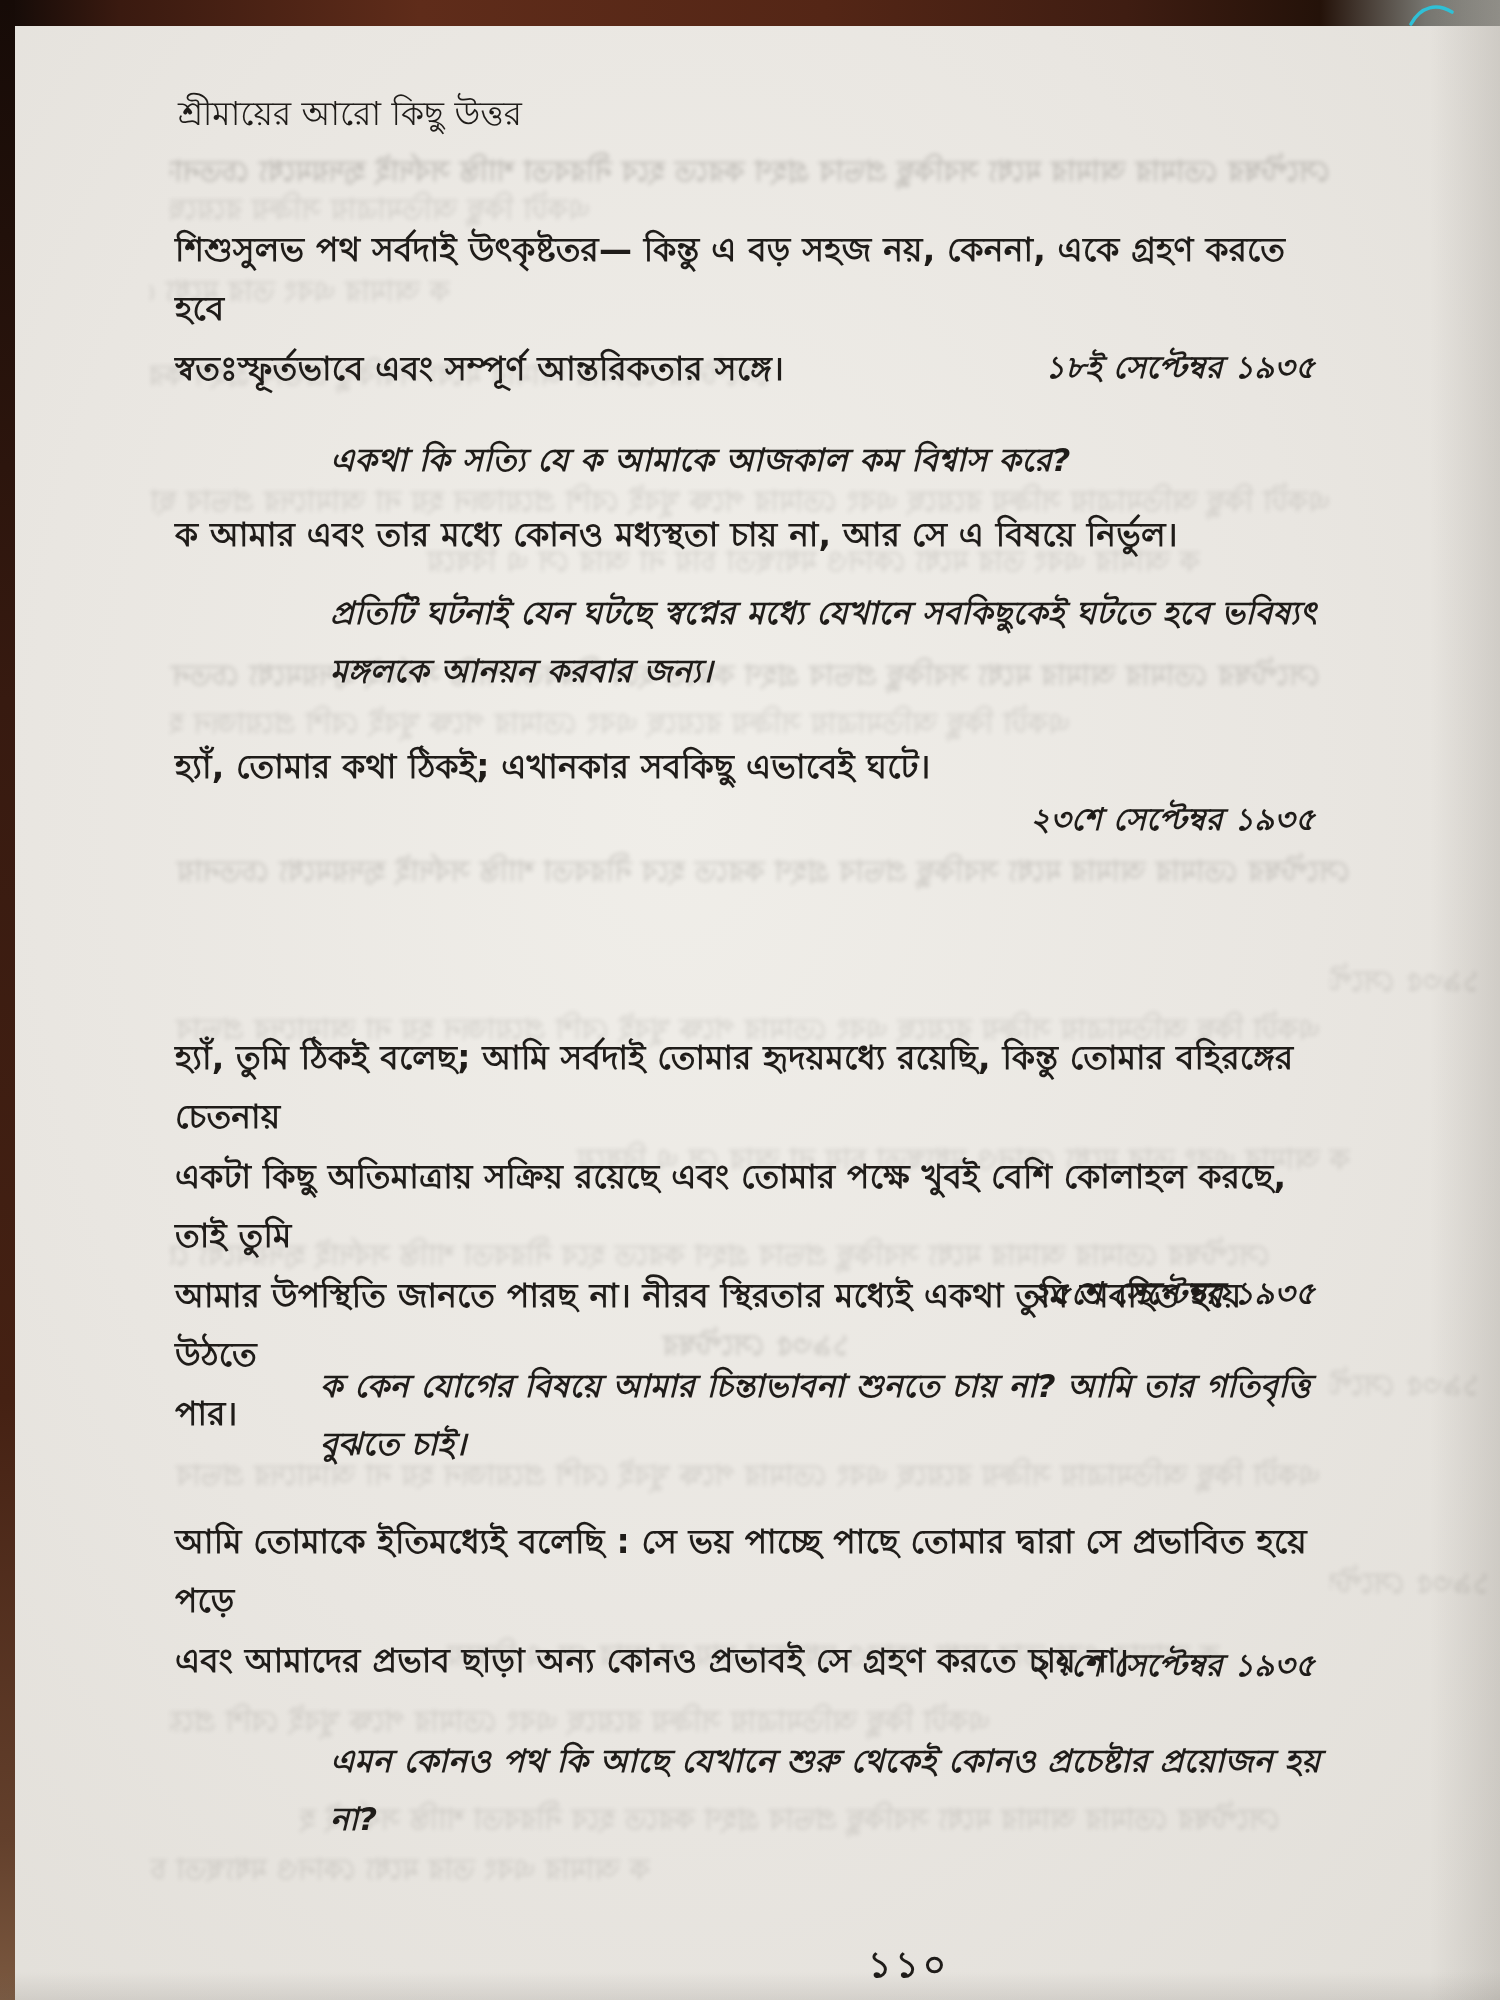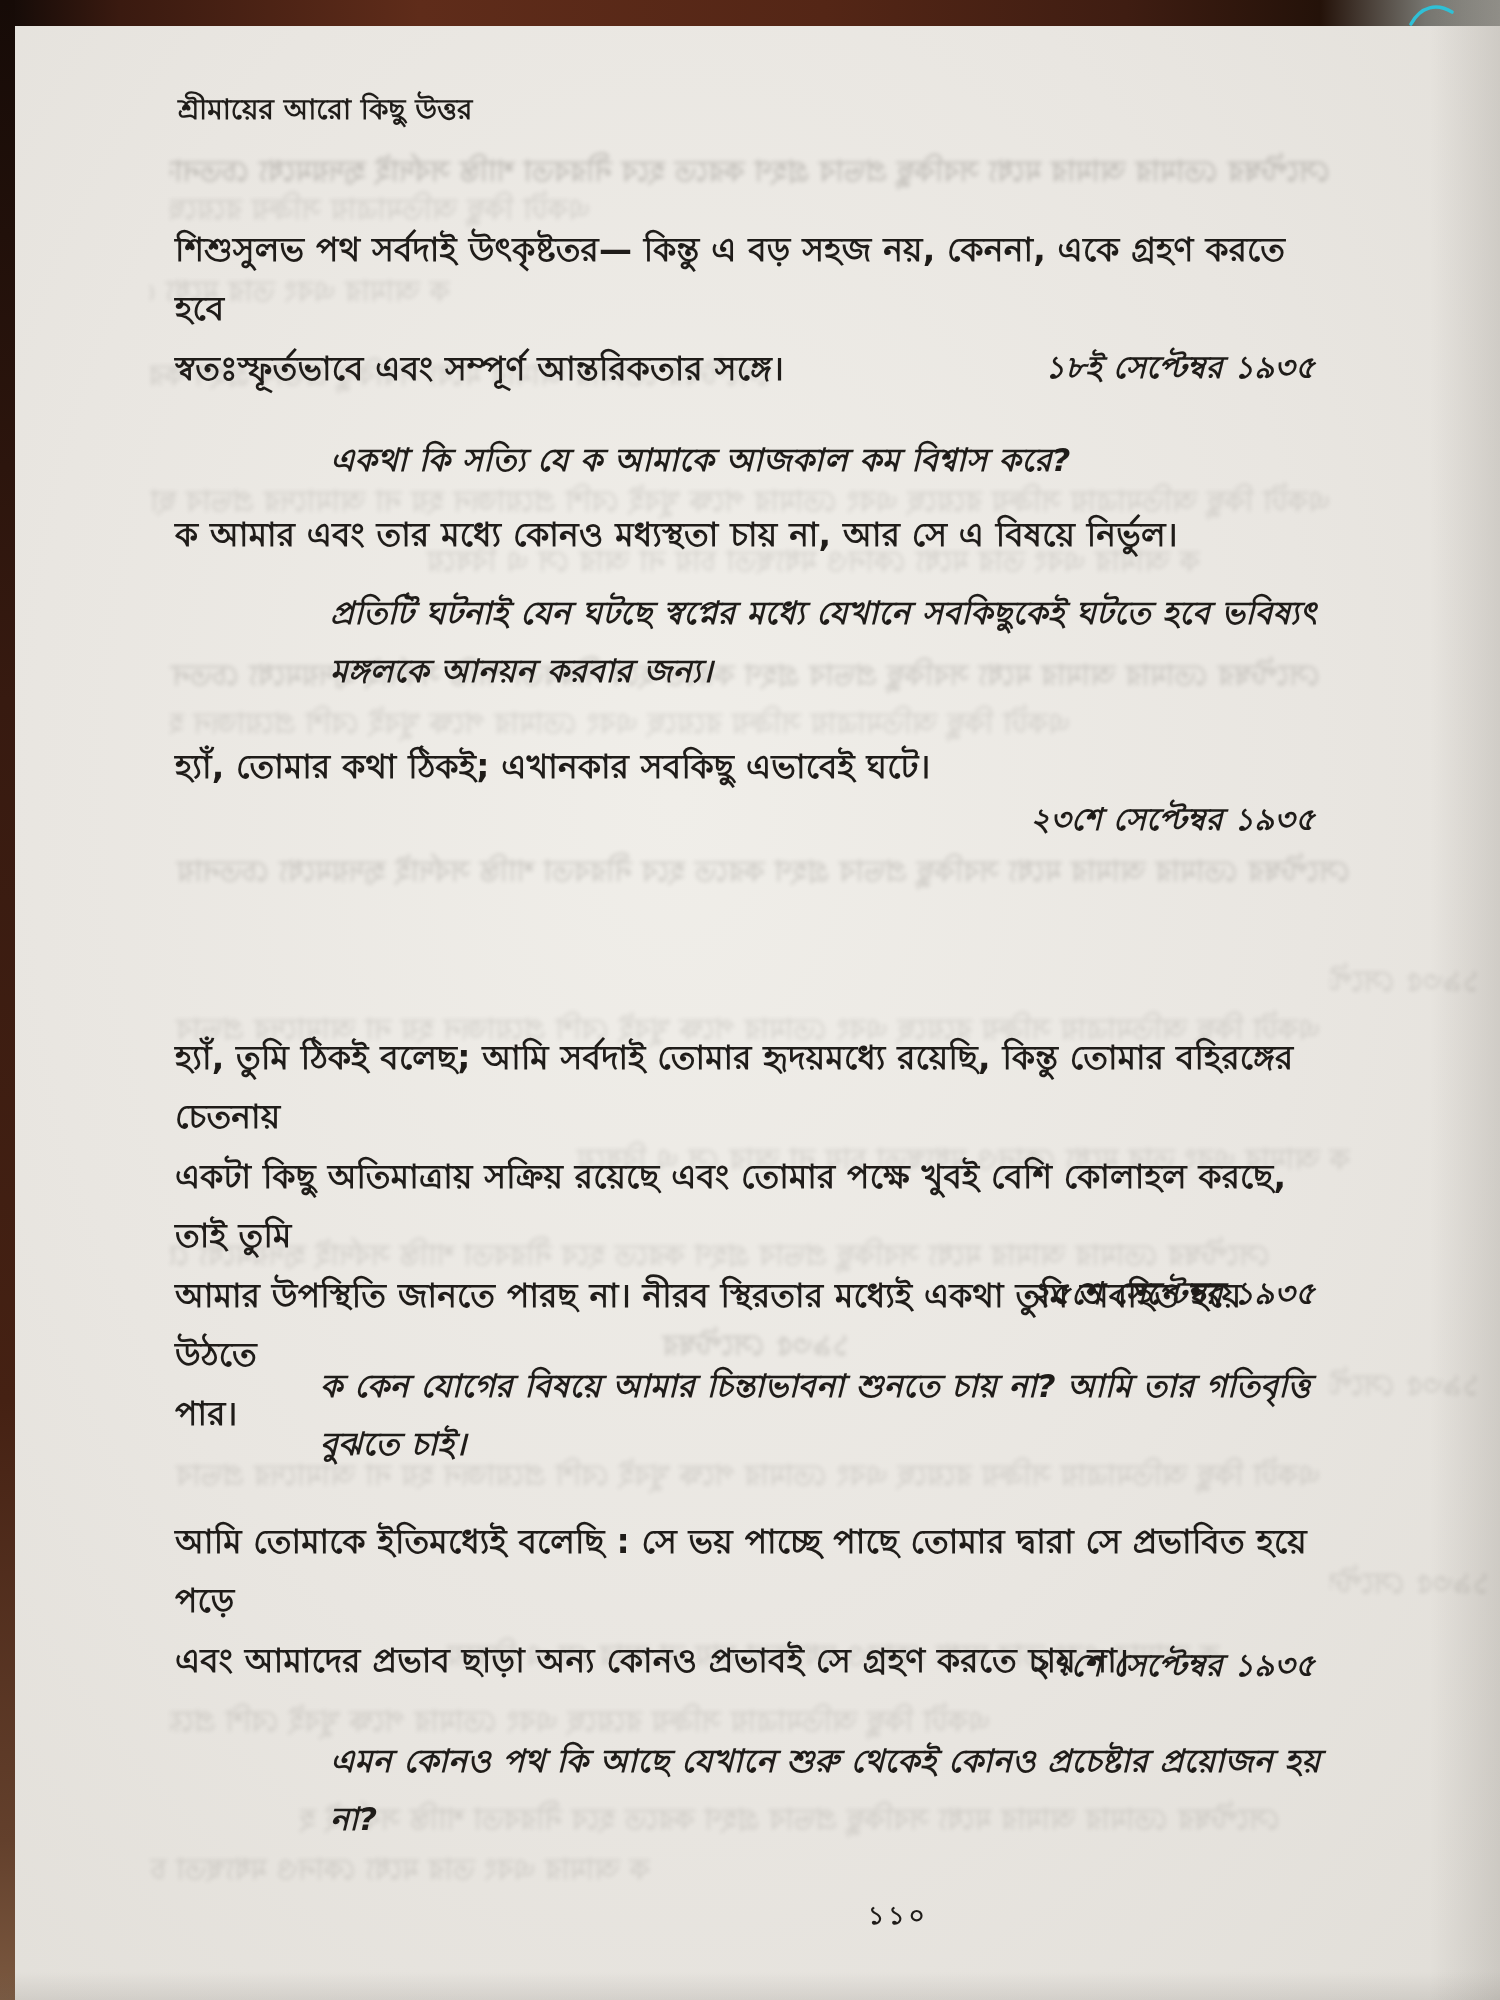--- a/index.html
+++ b/index.html
@@ -18,22 +18,22 @@
     background:linear-gradient(90deg,rgba(118,112,104,0) 0%,rgba(118,112,104,.20) 100%);}
   .bottom-shade{position:absolute;bottom:0;left:0;width:1500px;height:28px;
     background:linear-gradient(0deg,rgba(100,95,88,.14),rgba(100,95,88,0));}
   .pen-mark{position:absolute;left:1406px;top:1px;}
 
   
   .entry{position:absolute;white-space:pre-line;line-height:1.8;letter-spacing:.2px;}
   .answer{font-size:33px;font-weight:600;}
   .question{font-size:32px;font-weight:600;font-style:italic;}
   .date{font-size:31px;font-weight:700;font-style:italic;text-align:right;}
-  .header-title{position:absolute;left:178px;top:88px;font-size:28px;font-weight:700;}
-  .page-number{position:absolute;left:868px;top:1896px;font-size:25px;font-weight:600;letter-spacing:4px;}
+  .header-title{position:absolute;left:178px;top:88px;font-size:33px;font-weight:400;}
+  .page-number{position:absolute;left:868px;top:1937px;font-size:36px;font-weight:600;letter-spacing:4px;}
 
   
   .ghost{position:absolute;font-size:29px;font-weight:600;color:#4e4a44;
     white-space:nowrap;overflow:hidden;transform:scaleX(-1);
     filter:blur(2px);opacity:.13;pointer-events:none;}
   .g-strong{opacity:.24;}
   .g-med{opacity:.18;}
 </style>
 </head>
 <body>

